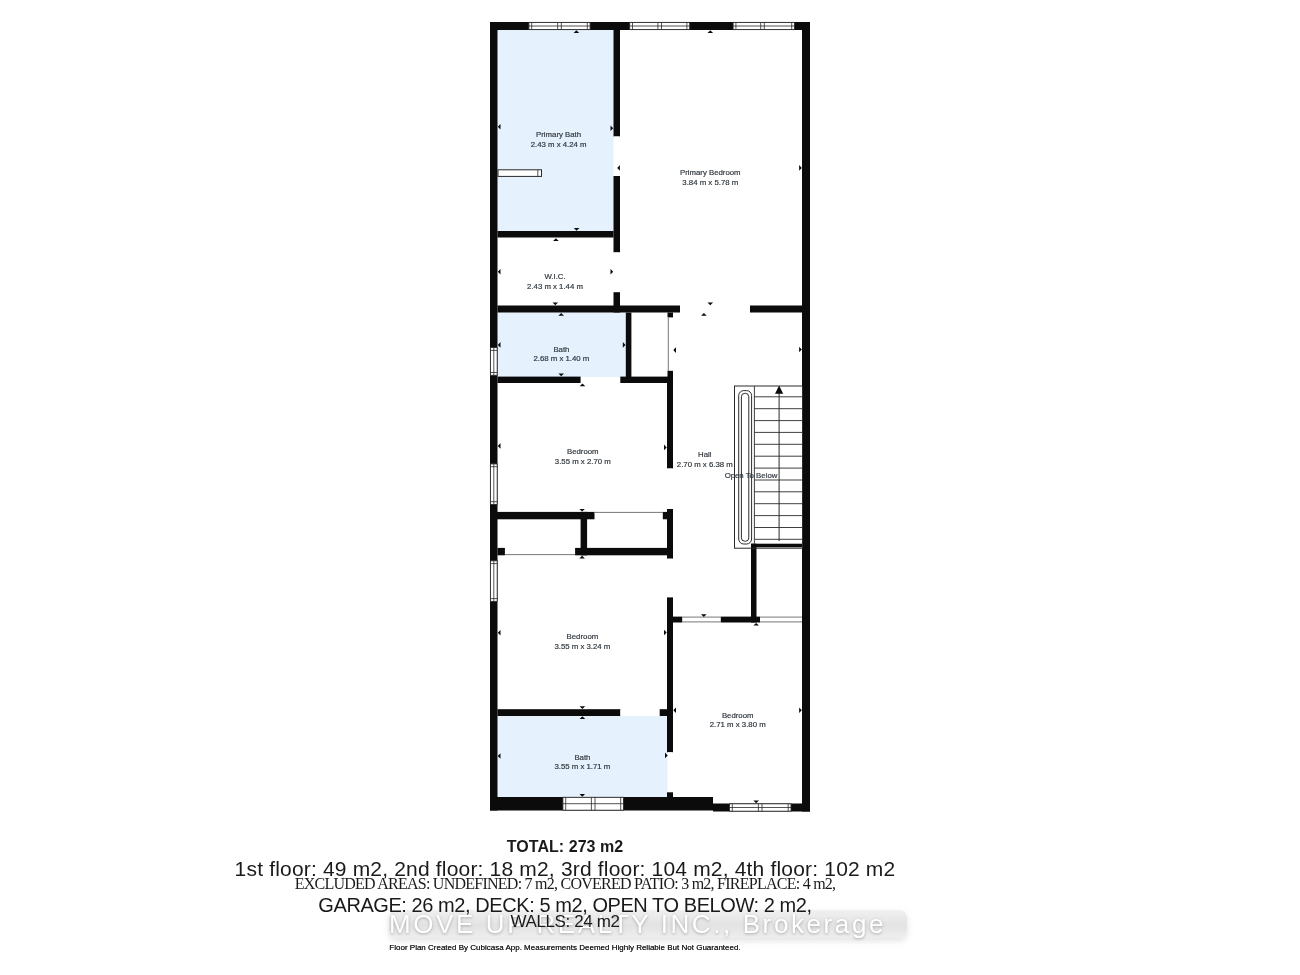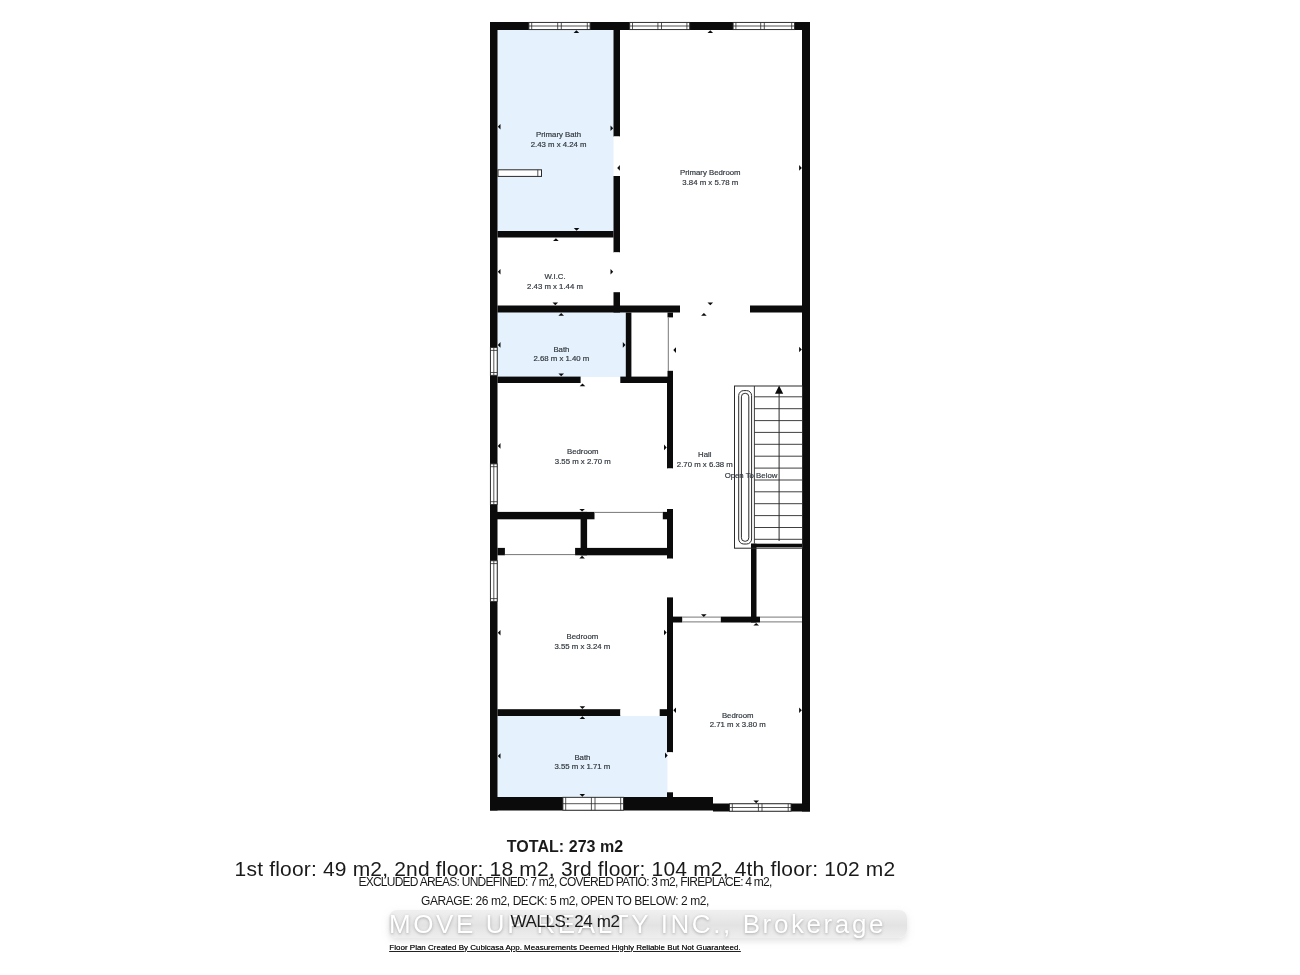--- a/index.html
+++ b/index.html
@@ -326,20 +326,20 @@
 <div style="position:absolute;left:389px;top:910px;width:518px;height:28px;z-index:1;border-radius:8px;background:linear-gradient(180deg,#f0f0f0 0%,#e3e3e3 55%,#eeeeee 100%);box-shadow:0 3px 6px rgba(200,200,200,0.5);"></div>
 
 <div style="position:absolute;left:389px;top:910px;width:447px;height:28px;line-height:29px;z-index:1;text-align:center;font-size:26px;letter-spacing:2.6px;color:#ffffff;text-shadow:0 1px 3px rgba(160,160,160,0.9);white-space:nowrap;">MOVE UP REALTY INC., Brokerage</div>
 
 <div class="summary">
 
 <div style="top:838px;font-size:16px;font-weight:bold;letter-spacing:0.05px;">TOTAL: 273 m2</div>
 
 <div style="top:856.5px;font-size:21px;letter-spacing:0.18px;">1st floor: 49 m2, 2nd floor: 18 m2, 3rd floor: 104 m2, 4th floor: 102 m2</div>
 
-<div style="top:875px;font-size:12px;letter-spacing:-0.75px;">EXCLUDED AREAS: UNDEFINED: 7 m2, COVERED PATIO: 3 m2, FIREPLACE: 4 m2,</div>
-
-<div style="top:893.5px;font-size:12px;letter-spacing:-0.43px;">GARAGE: 26 m2, DECK: 5 m2, OPEN TO BELOW: 2 m2,</div>
+<div style="top:875px;font-size:16px;letter-spacing:-0.75px;font-family:Liberation Serif, serif;">EXCLUDED AREAS: UNDEFINED: 7 m2, COVERED PATIO: 3 m2, FIREPLACE: 4 m2,</div>
+
+<div style="top:893.5px;font-size:20px;letter-spacing:-0.43px;">GARAGE: 26 m2, DECK: 5 m2, OPEN TO BELOW: 2 m2,</div>
 
 <div style="top:912px;font-size:17px;letter-spacing:-0.4px;">WALLS: 24 m2</div>
 
-<div style="top:942.5px;font-size:8px;color:#222;text-shadow:0 0 0.5px #222;text-decoration:underline;">Floor Plan Created By Cubicasa App. Measurements Deemed Highly Reliable But Not Guaranteed.</div>
+<div style="top:942.5px;font-size:8px;color:#222;text-shadow:0 0 0.5px #222;">Floor Plan Created By Cubicasa App. Measurements Deemed Highly Reliable But Not Guaranteed.</div>
 </div>
 
 </body></html>

